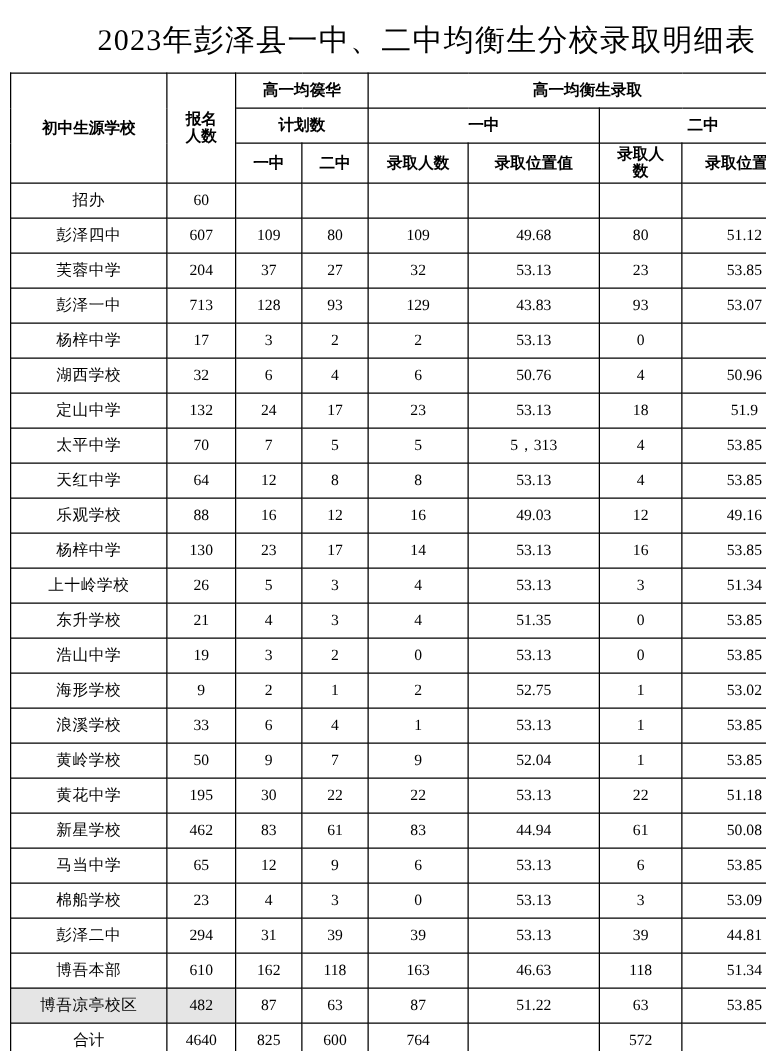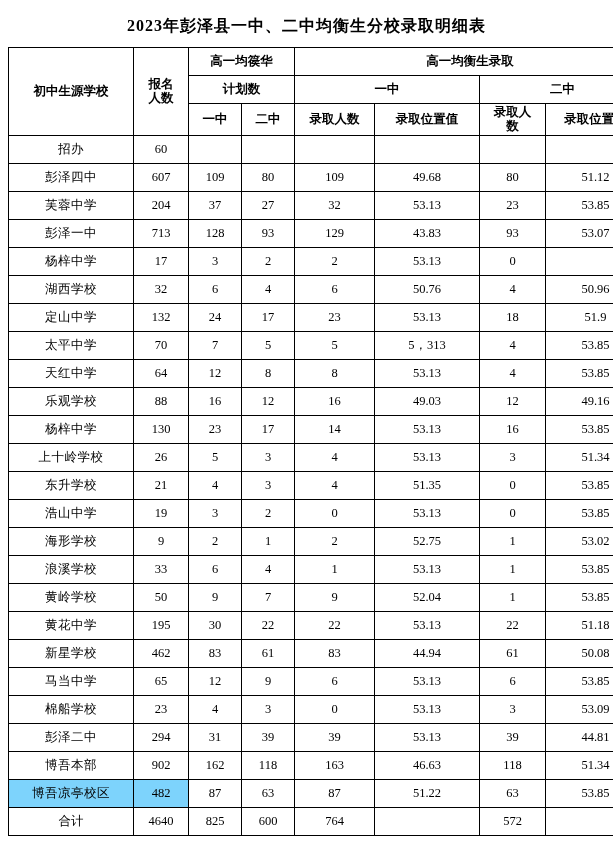--- a/index.html
+++ b/index.html
@@ -15,24 +15,24 @@
     overflow: hidden;
   }
   .page {
     width: 613px;
     height: 841px;
     box-sizing: border-box;
     padding: 10px 8px 0 8px;
     position: relative;
   }
   .title {
-    text-align: center;
+    text-align: right;
     font-family: "Liberation Serif", serif;
-    font-size: 16px;
-    font-weight: bold;
+    font-size: 24px;
+    font-weight: normal;
     letter-spacing: 1px;
     margin: 6px 0 10px 0;
   }
   table.main {
     border-collapse: collapse;
     width: 597px;
     table-layout: fixed;
   }
   table.main th, table.main td {
     border: 1px solid #000000;
@@ -59,21 +59,21 @@
   }
   .hdr-sub {
     font-size: 13px;
     height: 28px;
   }
   .school-name {
     font-size: 13.5px;
     letter-spacing: 0.5px;
   }
   .shaded {
-    background: #7dd3fc;
+    background: #e5e5e5;
   }
   .total-row td {
     font-size: 13px;
   }
 </style>
 </head>
 <body>
 
 <div class="page">
 
@@ -333,21 +333,21 @@
           <td>294</td>
           <td>31</td>
           <td>39</td>
           <td>39</td>
           <td>53.13</td>
           <td>39</td>
           <td>44.81</td>
         </tr>
         <tr>
           <td class="school-name">博吾本部</td>
-          <td>902</td>
+          <td>610</td>
           <td>162</td>
           <td>118</td>
           <td>163</td>
           <td>46.63</td>
           <td>118</td>
           <td>51.34</td>
         </tr>
         <tr>
           <td class="school-name shaded">博吾凉亭校区</td>
           <td class=" shaded">482</td>

